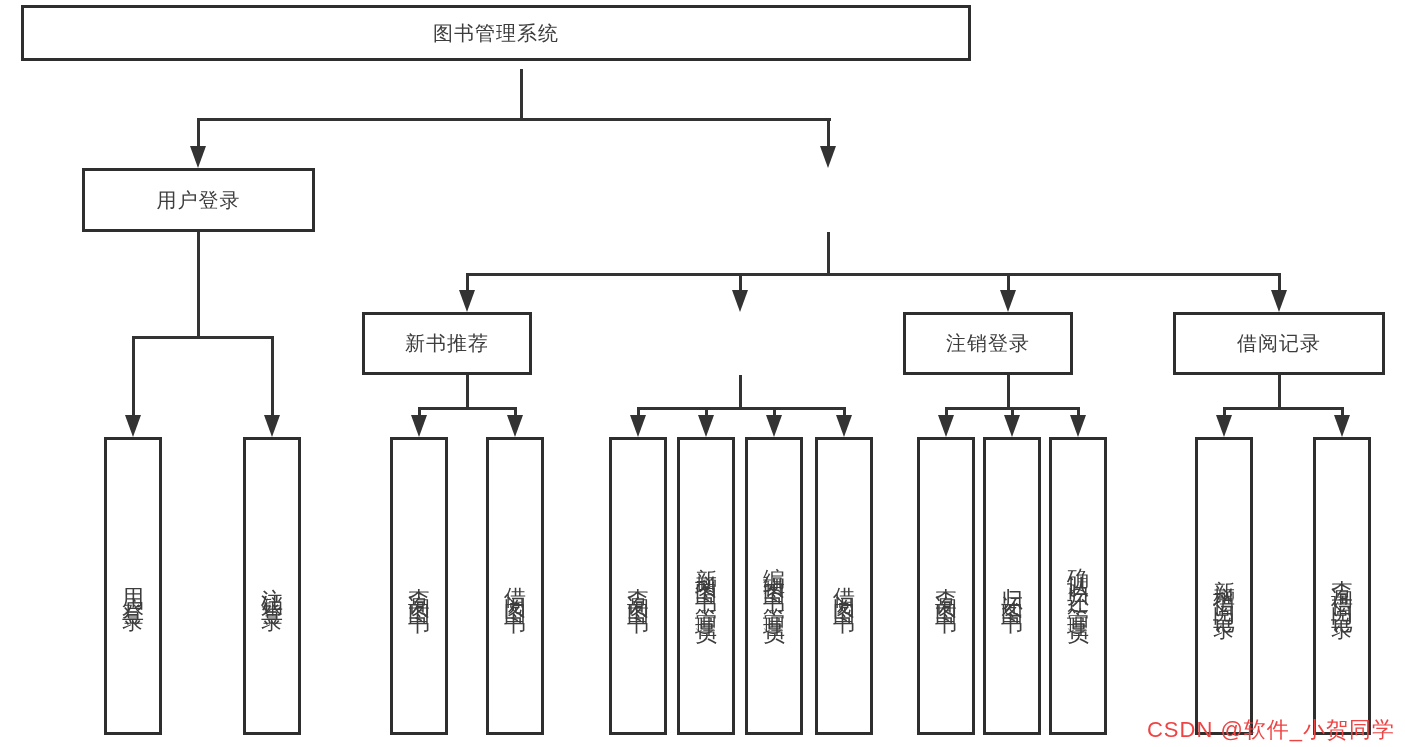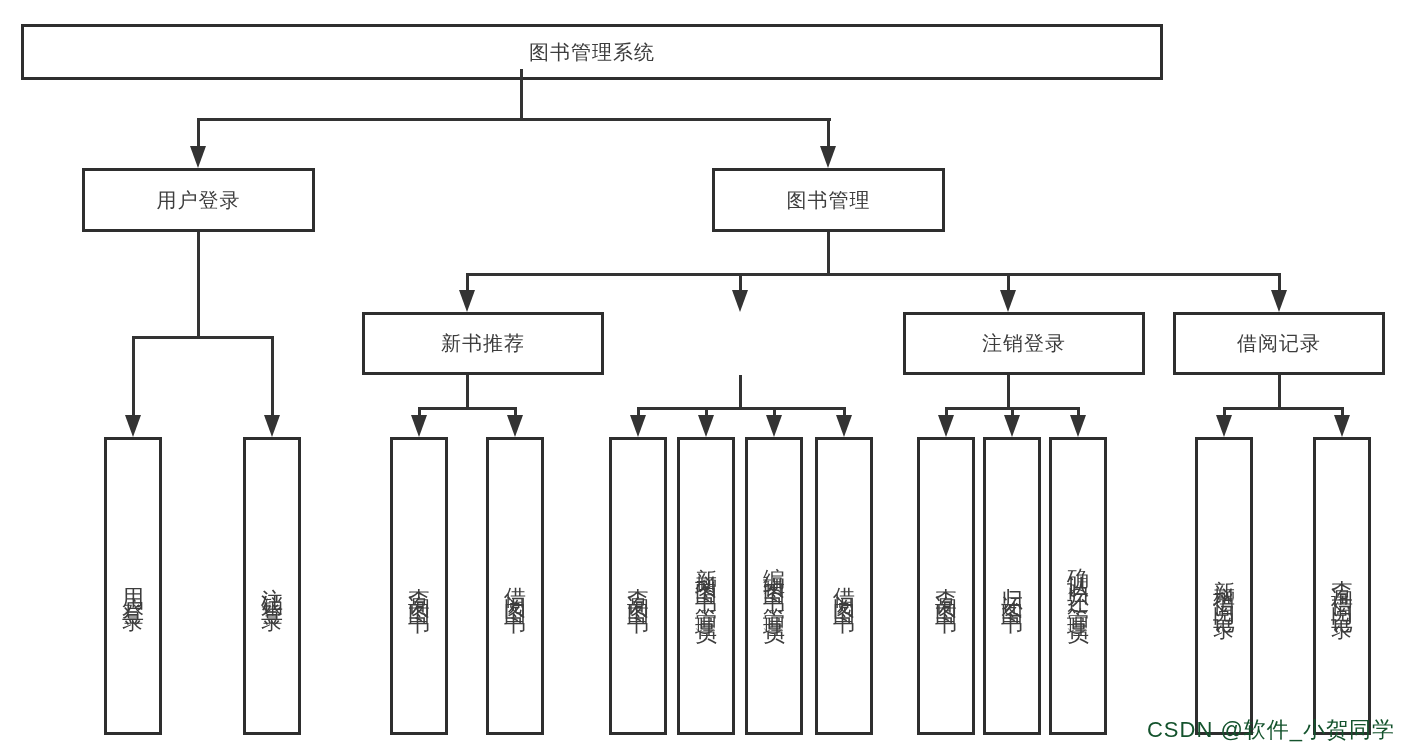--- a/index.html
+++ b/index.html
@@ -13,21 +13,21 @@
   .box{
     position:absolute;
     background:#ffffff;
     border:3px solid #2e2e2e;
     box-sizing:border-box;
     display:flex;align-items:center;justify-content:center;
     color:#3d3d3d;
   }
   .box.h{font-size:20px;letter-spacing:1px;}
   .box.l2{top:168px;width:233px;height:64px;}
-  .box.l3{top:312px;width:242px;height:63px;}
+  .box.l3{top:312px;width:170px;height:63px;}
   .box.v{
     top:437px;width:58px;height:298px;
     font-size:22px;
   }
   .box.v span{
     writing-mode:vertical-rl;
     text-orientation:mixed;
     letter-spacing:8px;
     line-height:1;
     white-space:nowrap;
@@ -37,38 +37,35 @@
   .ar{
     position:absolute;width:0;height:0;
     border-left:8px solid transparent;
     border-right:8px solid transparent;
     border-top:22px solid #333333;
   }
   .watermark{
     position:absolute;
     right:10px;bottom:2px;
     font-size:22px;
-    color:#14532d;
+    color:#ef4444;
     letter-spacing:1px;
   }
 </style>
 </head>
 <body>
 
 <div id="canvas">
 
-  <div class="box h" style="left:21px;top:24px;width:1142px;height:56px">
+  <div class="box h" style="left:21px;top:5px;width:950px;height:56px">
     <span>图书管理系统</span>
   </div>
 
   <div class="box h l2" style="left:82px">
     <span>用户登录</span>
-  </div>
-  <div class="box h l2" style="left:712px">
-    <span>图书管理</span>
   </div>
 
   <div class="box h l3" style="left:362px">
     <span>新书推荐</span>
   </div>
   <div class="box h l3" style="left:903px">
     <span>注销登录</span>
   </div>
   <div class="box h l3" style="left:1173px;width:212px">
     <span>借阅记录</span>

